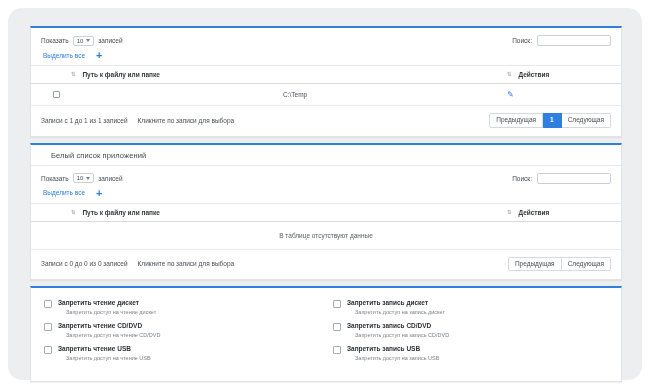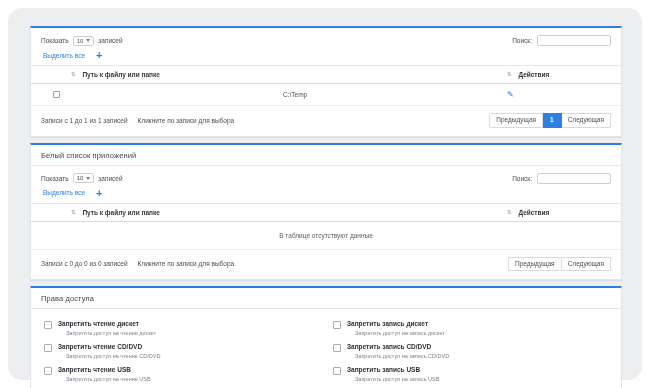--- a/index.html
+++ b/index.html
@@ -40,21 +40,21 @@
   .panel {
     background: #ffffff;
     border: 1px solid #e2e4e7;
     border-top: 2px solid #2f7fe0;
     box-shadow: 0 1px 1px rgba(0,0,0,0.06);
     position: relative;
   }
   .panel-title {
     font-size: 7.5px;
     color: #44484d;
-    padding: 6px 10px 5px 10px;
+    padding: 6px 10px 5px 20px;
     border-bottom: 1px solid #e6e8ea;
     letter-spacing: 0.1px;
   }
   .panel-body { padding: 0; }
 
   
   .ctrl-row {
     display: flex;
     align-items: center;
     justify-content: space-between;
@@ -372,21 +372,20 @@
             <div class="pager">
               <span class="pg first">Предыдущая</span>
               <span class="pg last">Следующая</span>
             </div>
           </div>
 
         </div>
       </div>
 
       <div class="panel" style="flex:1">
-        <div class="panel-title">Права доступа</div>
         <div class="perm-grid">
 
           <div class="perm-item">
             <span class="perm-check"></span>
             <span class="perm-texts">
               <span class="perm-label">Запретить чтение дискет</span>
               <span class="perm-sub">Запретить доступ на чтение дискет</span>
             </span>
           </div>
 

